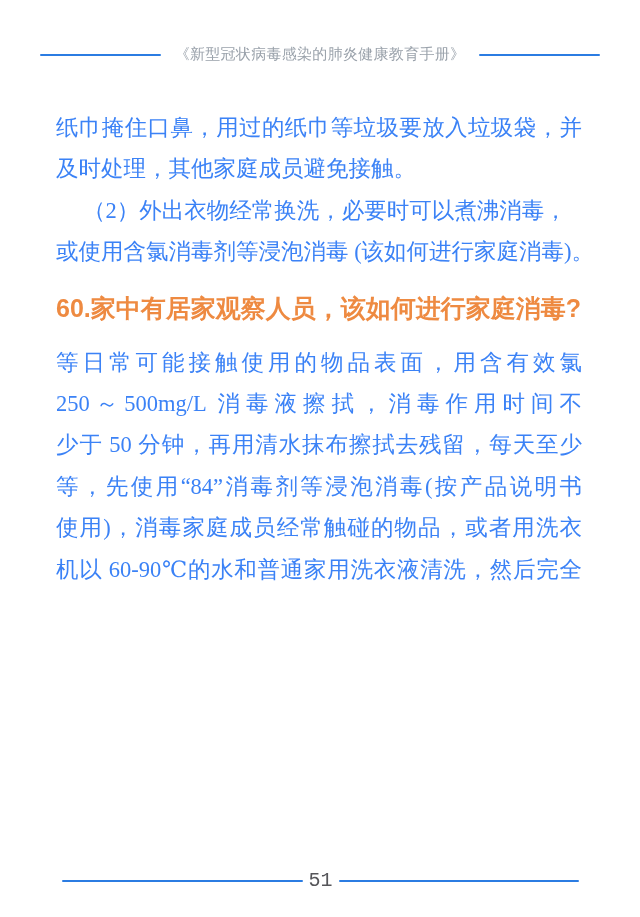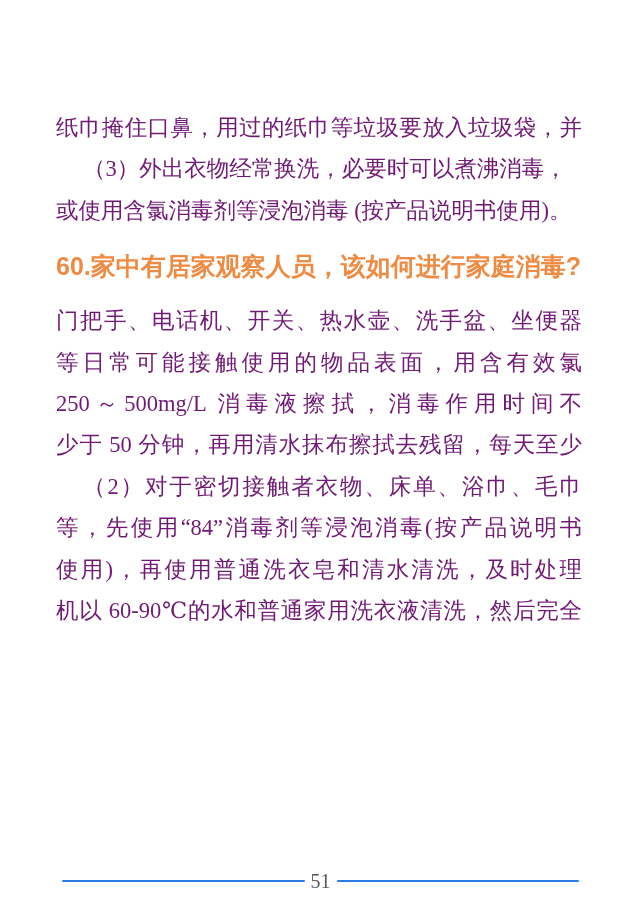--- a/index.html
+++ b/index.html
@@ -47,21 +47,21 @@
     top: 107px;
     left: 56px;
     width: 526px;
   }
   .paragraph { margin: 0; }
   .line {
     font-family: "Liberation Serif", "DejaVu Serif", serif;
     font-size: 22.5px;
     line-height: 41.4px;
     height: 41.4px;
-    color: #701a75;
+    color: #3b82f6;
     white-space: nowrap;
     text-align: left;
   }
   .line.justify {
     white-space: normal;
     text-align: justify;
     text-align-last: justify;
   }
   .line.indent { padding-left: 27px; }
 
@@ -81,52 +81,56 @@
     left: 62px;
     right: 61px;
     top: 868px;
     height: 26px;
     display: flex;
     align-items: center;
     gap: 6px;
   }
   .footer .rule { flex: 1; }
   .page-number {
-    font-family: Liberation Serif, serif;
+    font-family: Liberation Mono, monospace;
     font-size: 20px;
     color: #56565a;
     line-height: 26px;
   }
 </style>
 </head>
 <body>
 
 <div class="page">
 
+  <div class="header">
+    <div class="rule"></div>
+    <div class="header-title">《新型冠状病毒感染的肺炎健康教育手册》</div>
+    <div class="rule"></div>
+  </div>
 
   <div class="content">
 
   <div class="paragraph">
         <div class="line justify">纸巾掩住口鼻，用过的纸巾等垃圾要放入垃圾袋，并</div>
+        <div class="line">及时处理，其他家庭成员避免接触。</div>
       </div>
       <div class="paragraph">
-        <div class="line indent">（3）外出衣物经常换洗，必要时可以煮沸消毒，</div>
-        <div class="line">或使用含氯消毒剂等浸泡消毒 (按产品说明书使用)。</div>
+        <div class="line indent">（2）外出衣物经常换洗，必要时可以煮沸消毒，</div>
+        <div class="line">或使用含氯消毒剂等浸泡消毒 (该如何进行家庭消毒)。</div>
       </div>
       <div class="section-heading">60.家中有居家观察人员，该如何进行家庭消毒?</div>
       <div class="paragraph">
-        <div class="line justify">门把手、电话机、开关、热水壶、洗手盆、坐便器</div>
         <div class="line justify">等日常可能接触使用的物品表面，用含有效氯</div>
         <div class="line justify">250～500mg/L 消毒液擦拭，消毒作用时间不</div>
         <div class="line justify">少于 50 分钟，再用清水抹布擦拭去残留，每天至少</div>
       </div>
       <div class="paragraph">
-        <div class="line justify indent">（2）对于密切接触者衣物、床单、浴巾、毛巾</div>
         <div class="line justify">等，先使用“84”消毒剂等浸泡消毒(按产品说明书</div>
-        <div class="line justify">使用)，再使用普通洗衣皂和清水清洗，及时处理</div>
+        <div class="line justify">使用)，消毒家庭成员经常触碰的物品，或者用洗衣</div>
         <div class="line justify">机以 60-90℃的水和普通家用洗衣液清洗，然后完全</div>
       </div>
     </div>
 
   <div class="footer">
     <div class="rule"></div>
     <div class="page-number">51</div>
     <div class="rule"></div>
   </div>
 

